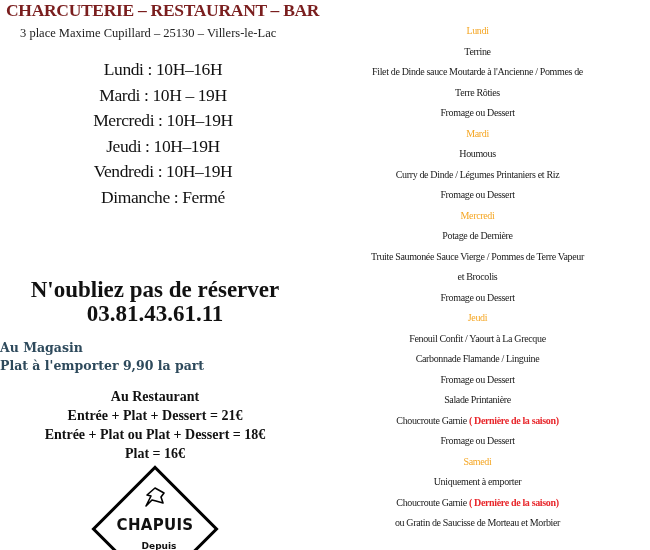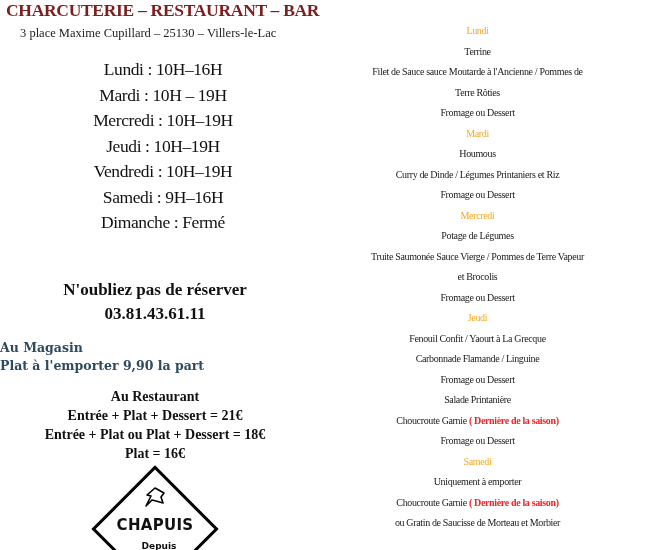--- a/index.html
+++ b/index.html
@@ -25,21 +25,21 @@
     .hours {
       position: absolute; left: 8px; top: 57px; width: 310px;
       text-align: center;
     }
     .hours .row {
       font-size: 17.5px; line-height: 25.5px; color: #111;
       letter-spacing: -0.4px;
     }
     .reserve {
       position: absolute; left: 0; top: 278px; width: 310px; text-align: center;
-      font-weight: bold; font-size: 17px; line-height: 24px; color: #111;
+      font-weight: bold; font-size: 23px; line-height: 24px; color: #111;
     }
     .magasin {
       position: absolute; left: 0; top: 339px; width: 310px; text-align: left;
       font-family: "DejaVu Serif", serif;
       font-weight: bold; font-size: 12.5px; line-height: 18px; color: #2e4a5c;
     }
     .restaurant {
       position: absolute; left: 0; top: 387px; width: 310px; text-align: center;
       font-weight: bold; font-size: 14px; line-height: 19px; color: #111;
     }
@@ -87,21 +87,20 @@
   <div class="left">
     <div class="brand-title">CHARCUTERIE – RESTAURANT – BAR</div>
     <div class="address">3 place Maxime Cupillard – 25130 – Villers-le-Lac</div>
 
     <div class="hours">
       <div class="row">Lundi : 10H–16H</div>
       <div class="row">Mardi : 10H – 19H</div>
       <div class="row">Mercredi : 10H–19H</div>
       <div class="row">Jeudi : 10H–19H</div>
       <div class="row">Vendredi : 10H–19H</div>
-      <div class="row">Samedi : 9H–16H</div>
       <div class="row">Dimanche : Fermé</div>
     </div>
 
     <div class="reserve">
       <div>N'oubliez pas de réserver</div>
       <div>03.81.43.61.11</div>
     </div>
 
     <div class="magasin">
       <div>Au Magasin</div>
@@ -121,31 +120,31 @@
         <path d="M4 20 L9 10 L5 9 L13 2 L22 7 L19 11 L21 17 L14 15 L10 14 Z" fill="none" stroke="#000" stroke-width="1.6" stroke-linejoin="round"></path>
       </svg>
       <div class="name">CHAPUIS</div>
       <div class="since">Depuis</div>
     </div>
   </div>
 
   <div class="menu">
     <div class="line day">Lundi</div>
     <div class="line">Terrine</div>
-    <div class="line">Filet de Sauce sauce Moutarde à l'Ancienne / Pommes de</div>
+    <div class="line">Filet de Dinde sauce Moutarde à l'Ancienne / Pommes de</div>
     <div class="line">Terre Rôties</div>
     <div class="line">Fromage ou Dessert</div>
 
     <div class="line day">Mardi</div>
     <div class="line">Houmous</div>
     <div class="line">Curry de Dinde / Légumes Printaniers et Riz</div>
     <div class="line">Fromage ou Dessert</div>
 
     <div class="line day">Mercredi</div>
-    <div class="line">Potage de Légumes</div>
+    <div class="line">Potage de Dernière</div>
     <div class="line">Truite Saumonée Sauce Vierge / Pommes de Terre Vapeur</div>
     <div class="line">et Brocolis</div>
     <div class="line">Fromage ou Dessert</div>
 
     <div class="line day">Jeudi</div>
     <div class="line">Fenouil Confit / Yaourt à La Grecque</div>
     <div class="line">Carbonnade Flamande / Linguine</div>
     <div class="line">Fromage ou Dessert</div>
 
     <div class="line">Salade Printanière</div>

